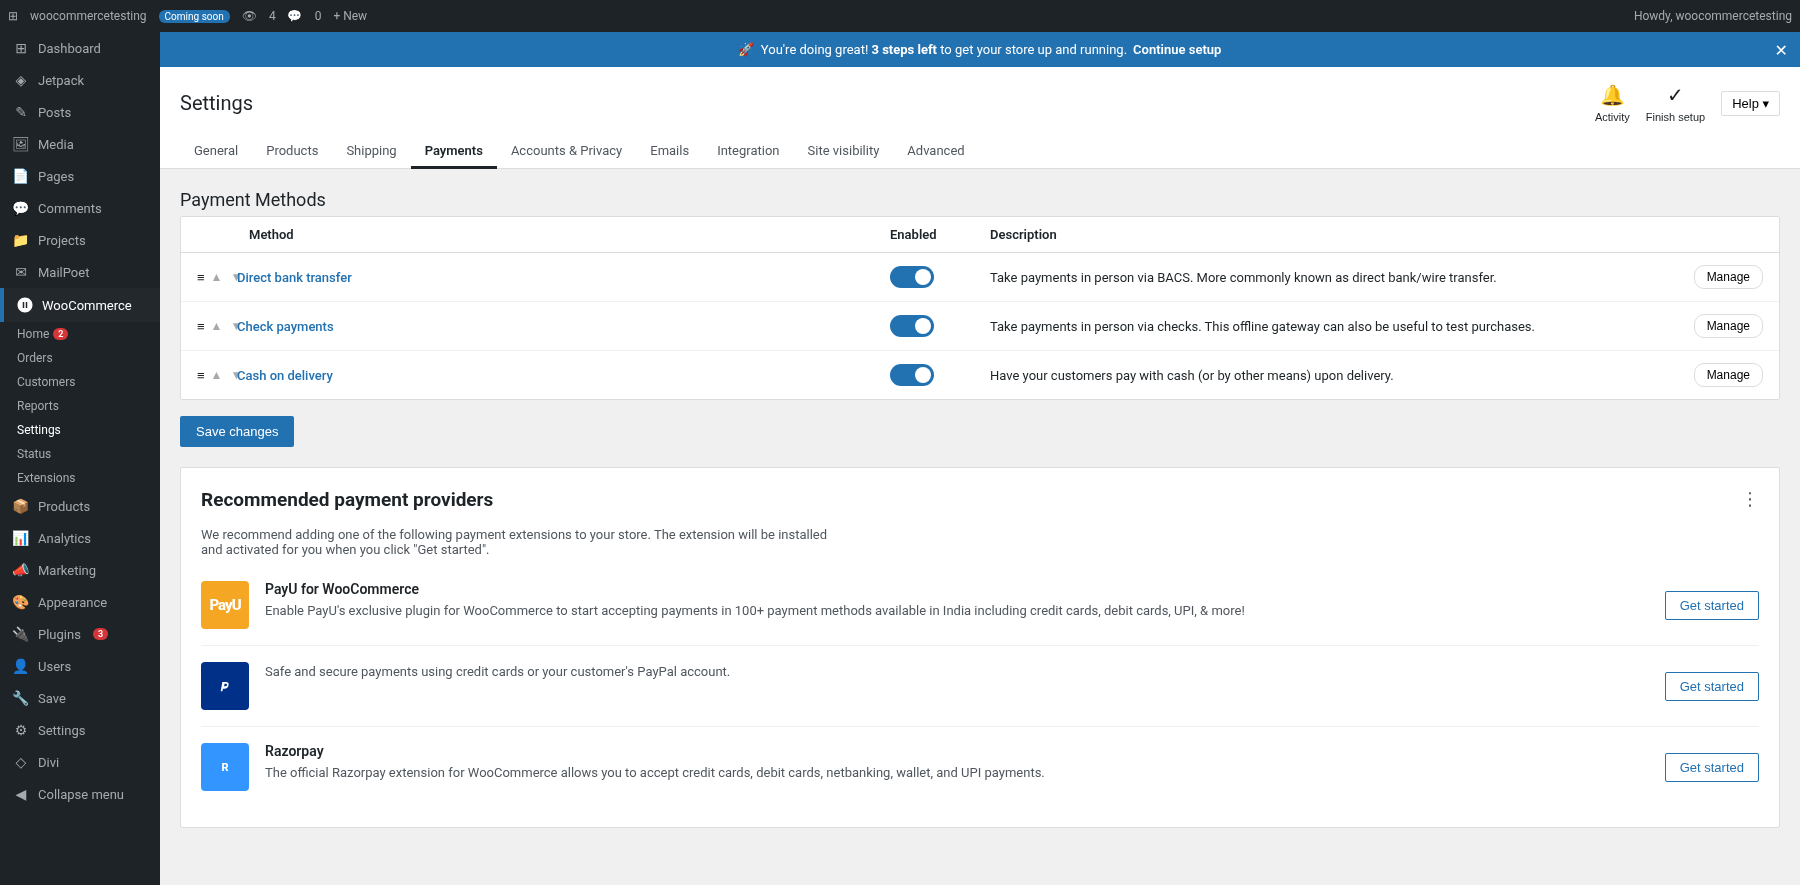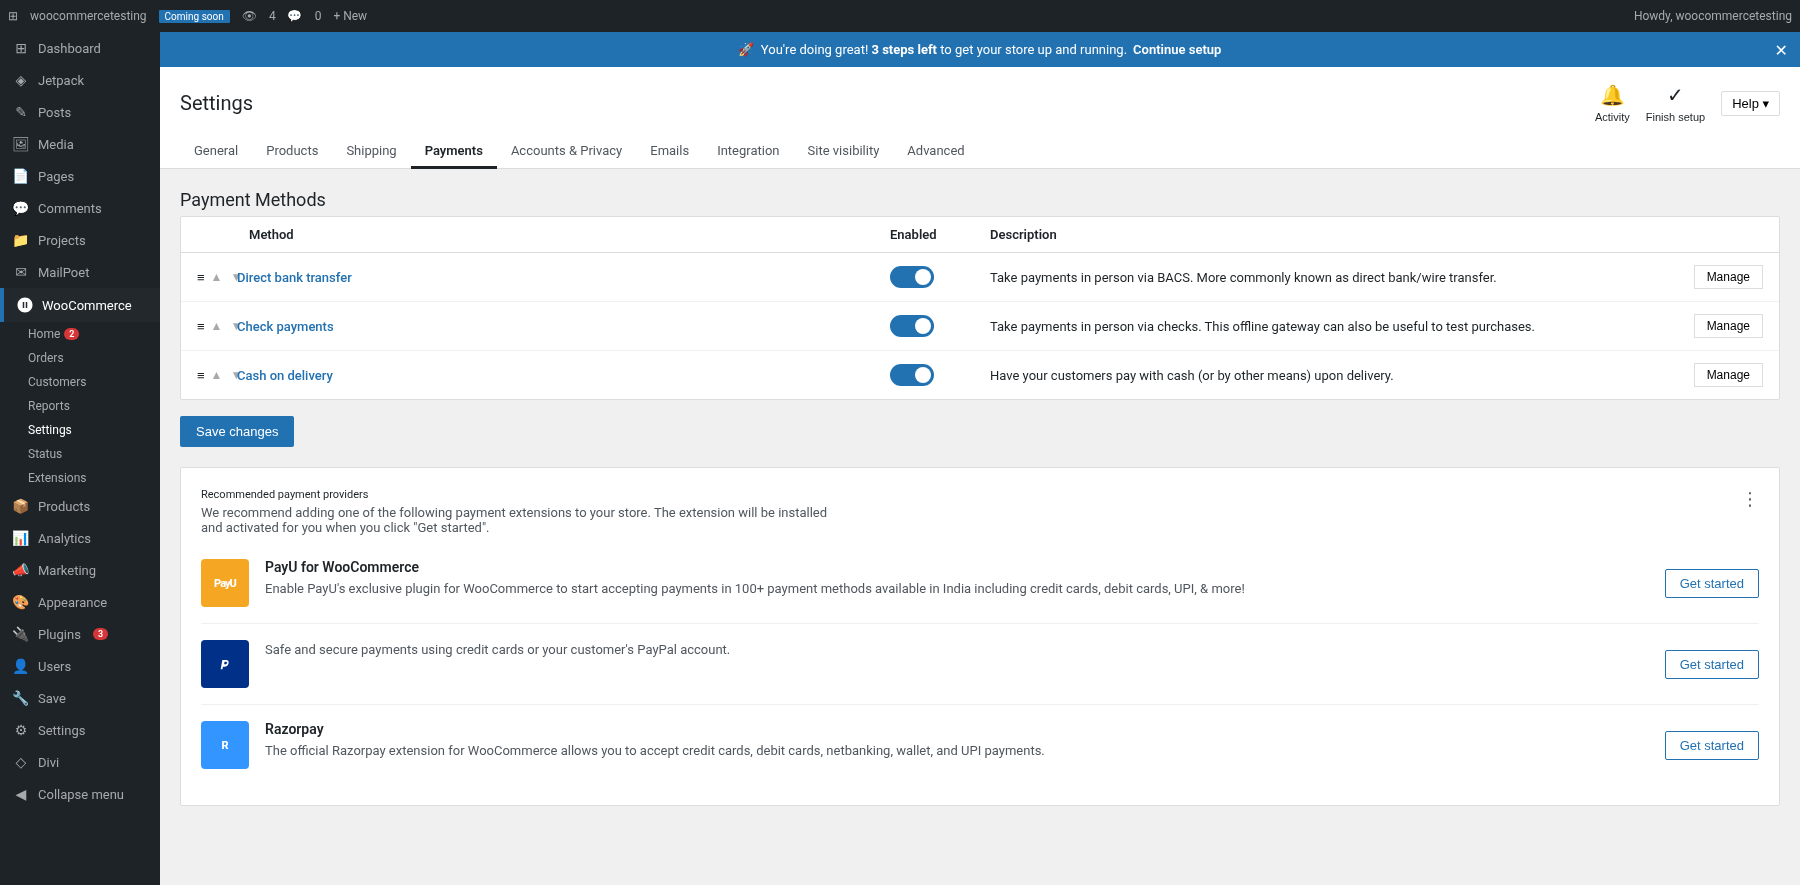--- a/index.html
+++ b/index.html
@@ -15,21 +15,21 @@
       padding: 0 8px;
       color: #a7aaad;
       font-size: 12px;
       position: fixed;
       top: 0; left: 0; right: 0;
       z-index: 100;
     }
     .admin-bar-left { display: flex; align-items: center; gap: 12px; }
     .admin-bar-right { display: flex; align-items: flex-start; }
     .coming-soon-badge {
-      background: #2271b1; color: #fff; font-size: 10px; padding: 1px 6px; border-radius: 1px;
+      background: #2271b1; color: #fff; font-size: 10px; padding: 1px 6px; border-radius: 6px;
     }
 
     
     .sidebar {
       position: fixed;
       top: 32px; left: 0; bottom: 0;
       width: 160px;
       background: #1d2327;
       overflow-y: auto;
       z-index: 90;
@@ -38,21 +38,21 @@
       display: flex; align-items: center; gap: 8px;
       padding: 8px 12px;
       color: #a7aaad;
       cursor: pointer;
       font-size: 13px;
       text-decoration: none;
     }
     .sidebar-item .icon { font-size: 14px; width: 18px; text-align: center; flex-shrink: 0; }
     .sidebar-sub-item {
       display: flex; align-items: center;
-      padding: 5px 12px 5px 28px;
+      padding: 5px 12px 5px 17px;
       color: #a7aaad;
       cursor: pointer;
       font-size: 12px;
     }
     .sidebar-sub-item.active { color: #fff; }
     .badge {
       background: #d63638; color: #fff; font-size: 9px;
       border-radius: 10px; padding: 1px 5px; margin-left: 4px;
       font-weight: 600;
     }
@@ -195,21 +195,21 @@
       left: 3px; bottom: 3px;
       background: #fff; border-radius: 50%;
       transition: .3s;
     }
     .toggle input:checked + .toggle-slider { background: #2271b1; }
     .toggle input:checked + .toggle-slider:before { transform: translateX(22px); }
 
     .manage-btn {
       border: 1px solid #dcdcde; background: #fff;
       padding: 4px 12px; cursor: pointer;
-      font-size: 12px; border-radius: 0;
+      font-size: 12px; border-radius: 10px;
       float: right;
     }
 
     
     .save-btn {
       background: #2271b1; color: #fff;
       border: none; padding: 8px 16px;
       cursor: pointer; font-size: 13px;
       border-radius: 2px; margin-bottom: 20px;
     }
@@ -218,21 +218,21 @@
     .recommended-section {
       background: #fff;
       border: 1px solid #dcdcde;
       border-radius: 2px;
       padding: 20px;
     }
     .recommended-header {
       display: flex; justify-content: space-between; align-items: flex-start;
       margin-bottom: 8px;
     }
-    .recommended-title { font-size: 11px; font-weight: 400; margin-bottom: 4px; }
+    .recommended-title { font-size: 19px; font-weight: 700; margin-bottom: 16px; }
     .recommended-desc { font-size: 13px; color: #50575e; max-width: 650px; }
     .three-dot-btn {
       background: none; border: none; cursor: pointer; font-size: 18px; color: #50575e;
     }
 
     .provider-item {
       display: flex; align-items: flex-start; gap: 16px;
       padding: 16px 0;
       border-bottom: 1px solid #f0f0f1;
     }
@@ -246,21 +246,21 @@
       border-radius: 2px; white-space: nowrap; align-self: center;
       margin-left: auto; flex-shrink: 0;
     }
 
     
     .payu-logo {
       width: 48px; height: 48px;
       background: #f5a623;
       border-radius: 4px;
       display: flex; align-items: center; justify-content: center;
-      font-size: 11px; font-weight: 800; color: #fff;
+      font-size: 15px; font-weight: 800; color: #fff;
       letter-spacing: -1px;
     }
     .paypal-logo {
       width: 48px; height: 48px;
       background: #003087;
       border-radius: 4px;
       display: flex; align-items: center; justify-content: center;
       font-size: 11px; font-weight: 800; color: #fff;
     }
     .razorpay-logo {

